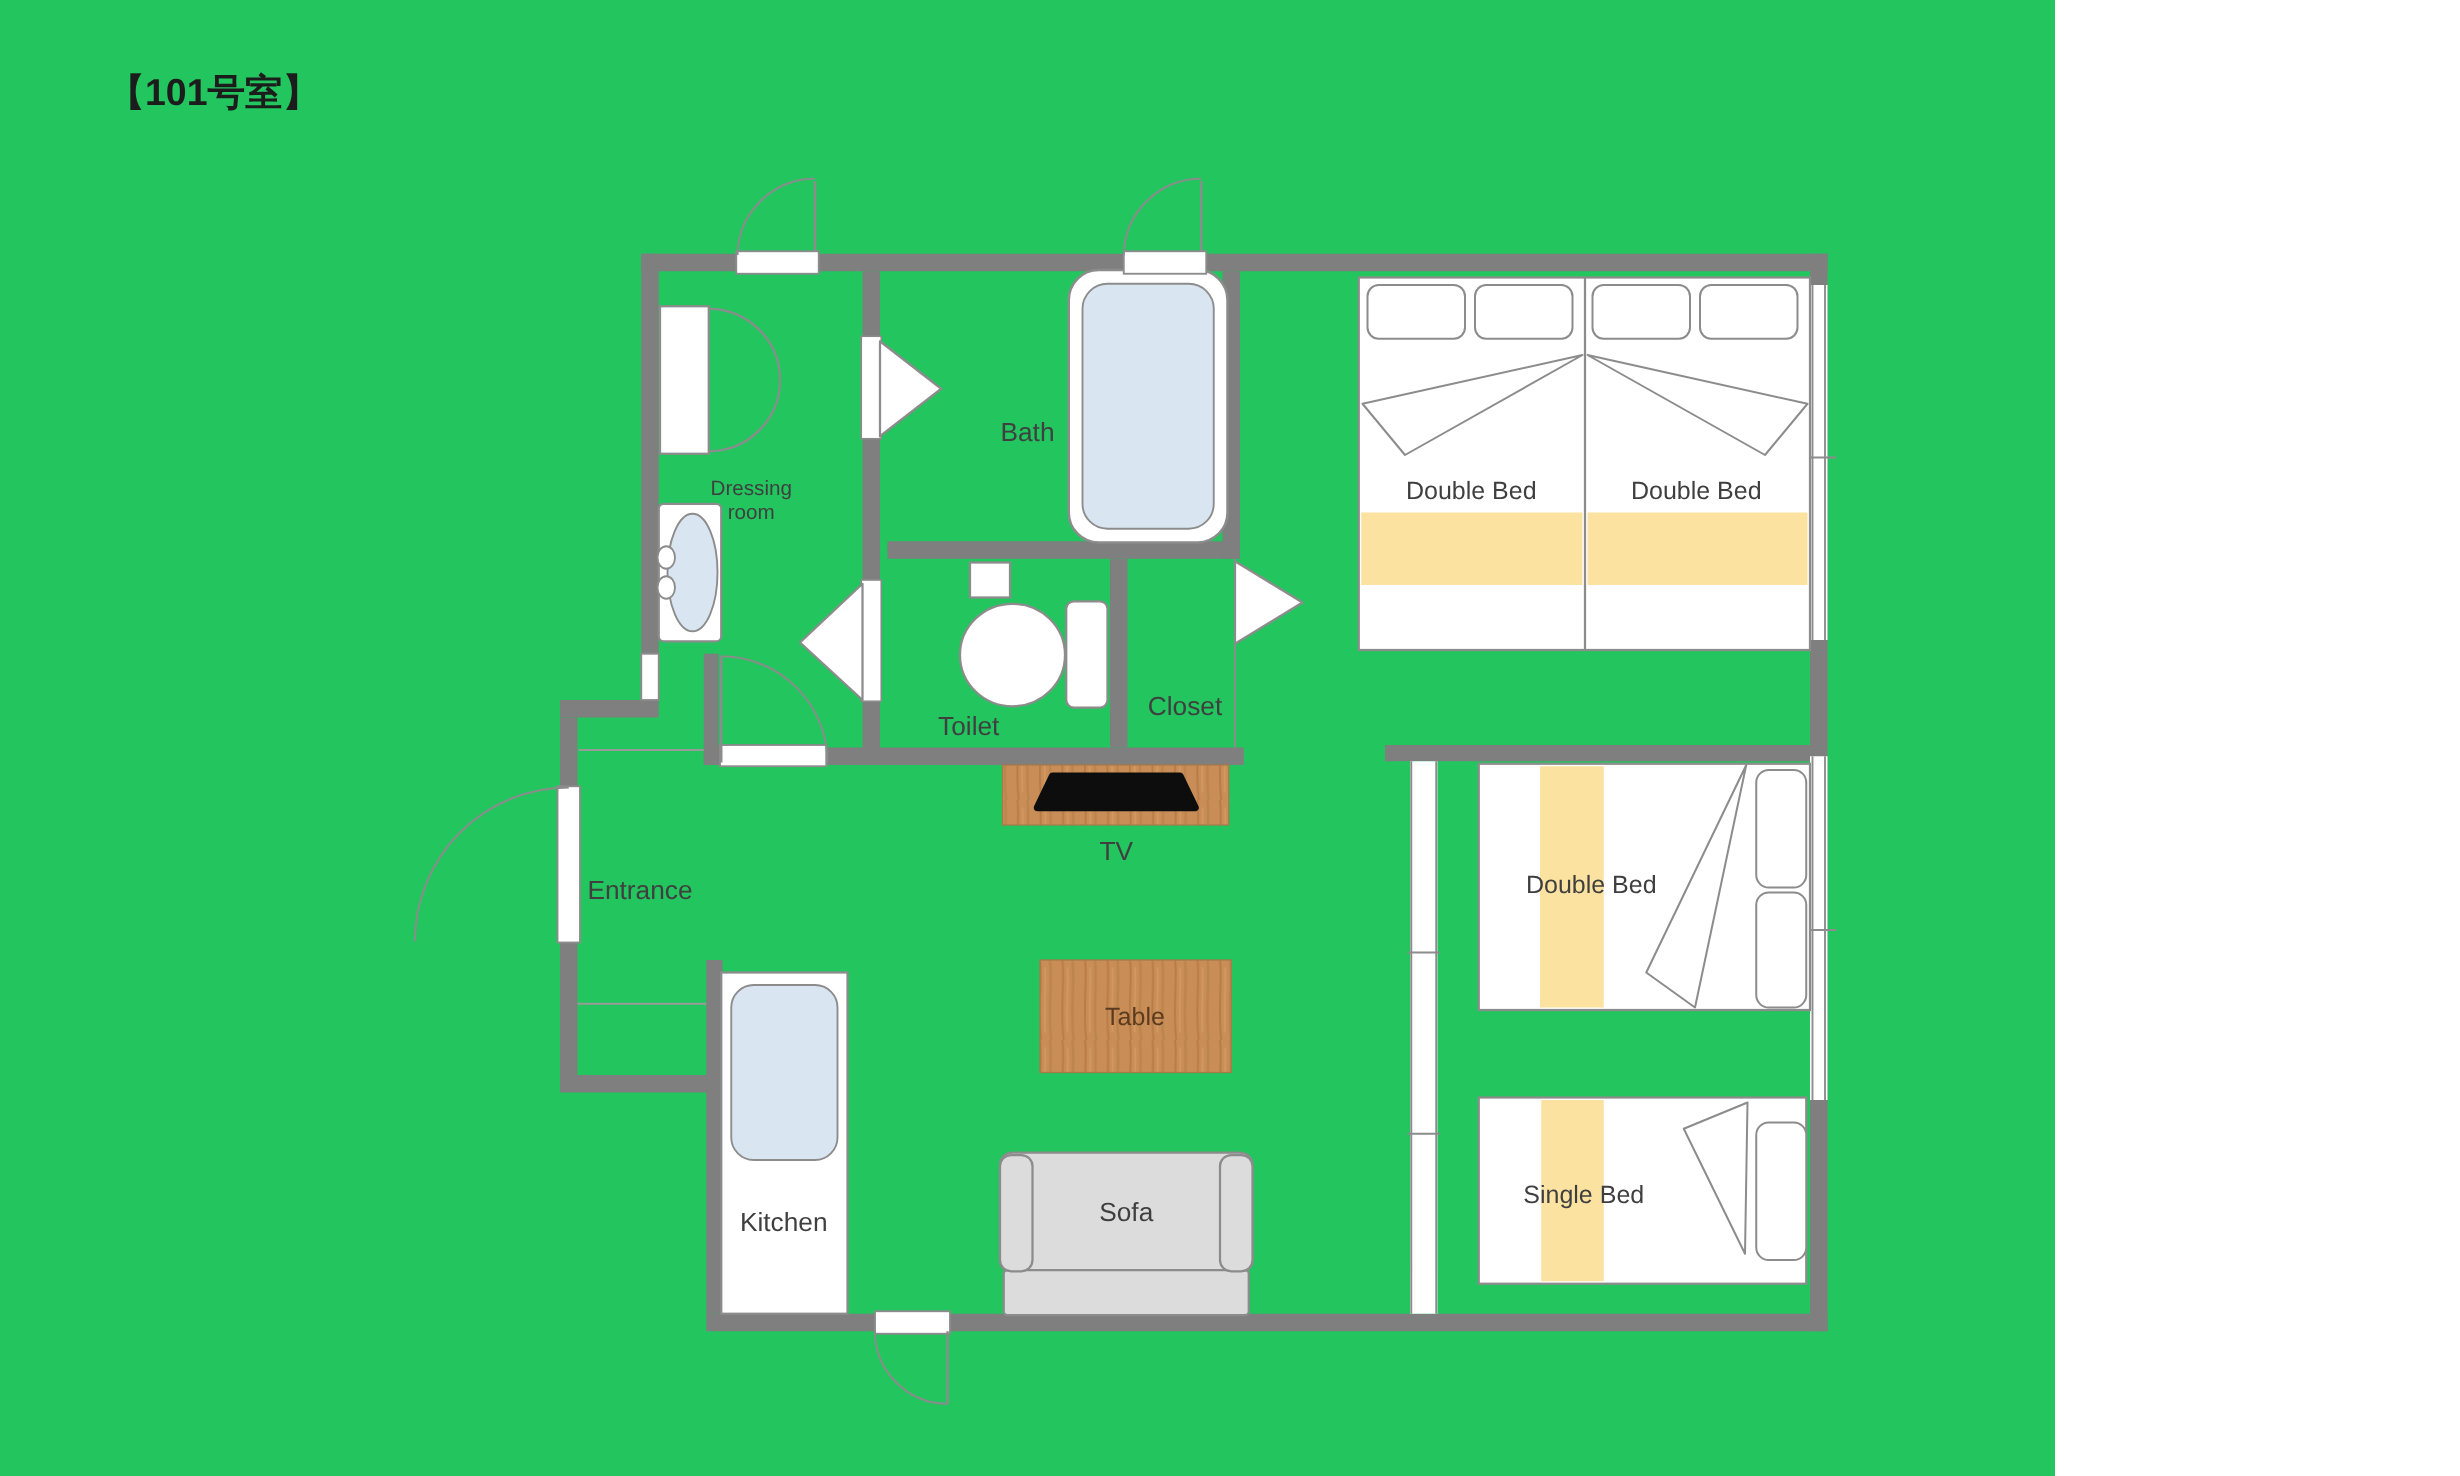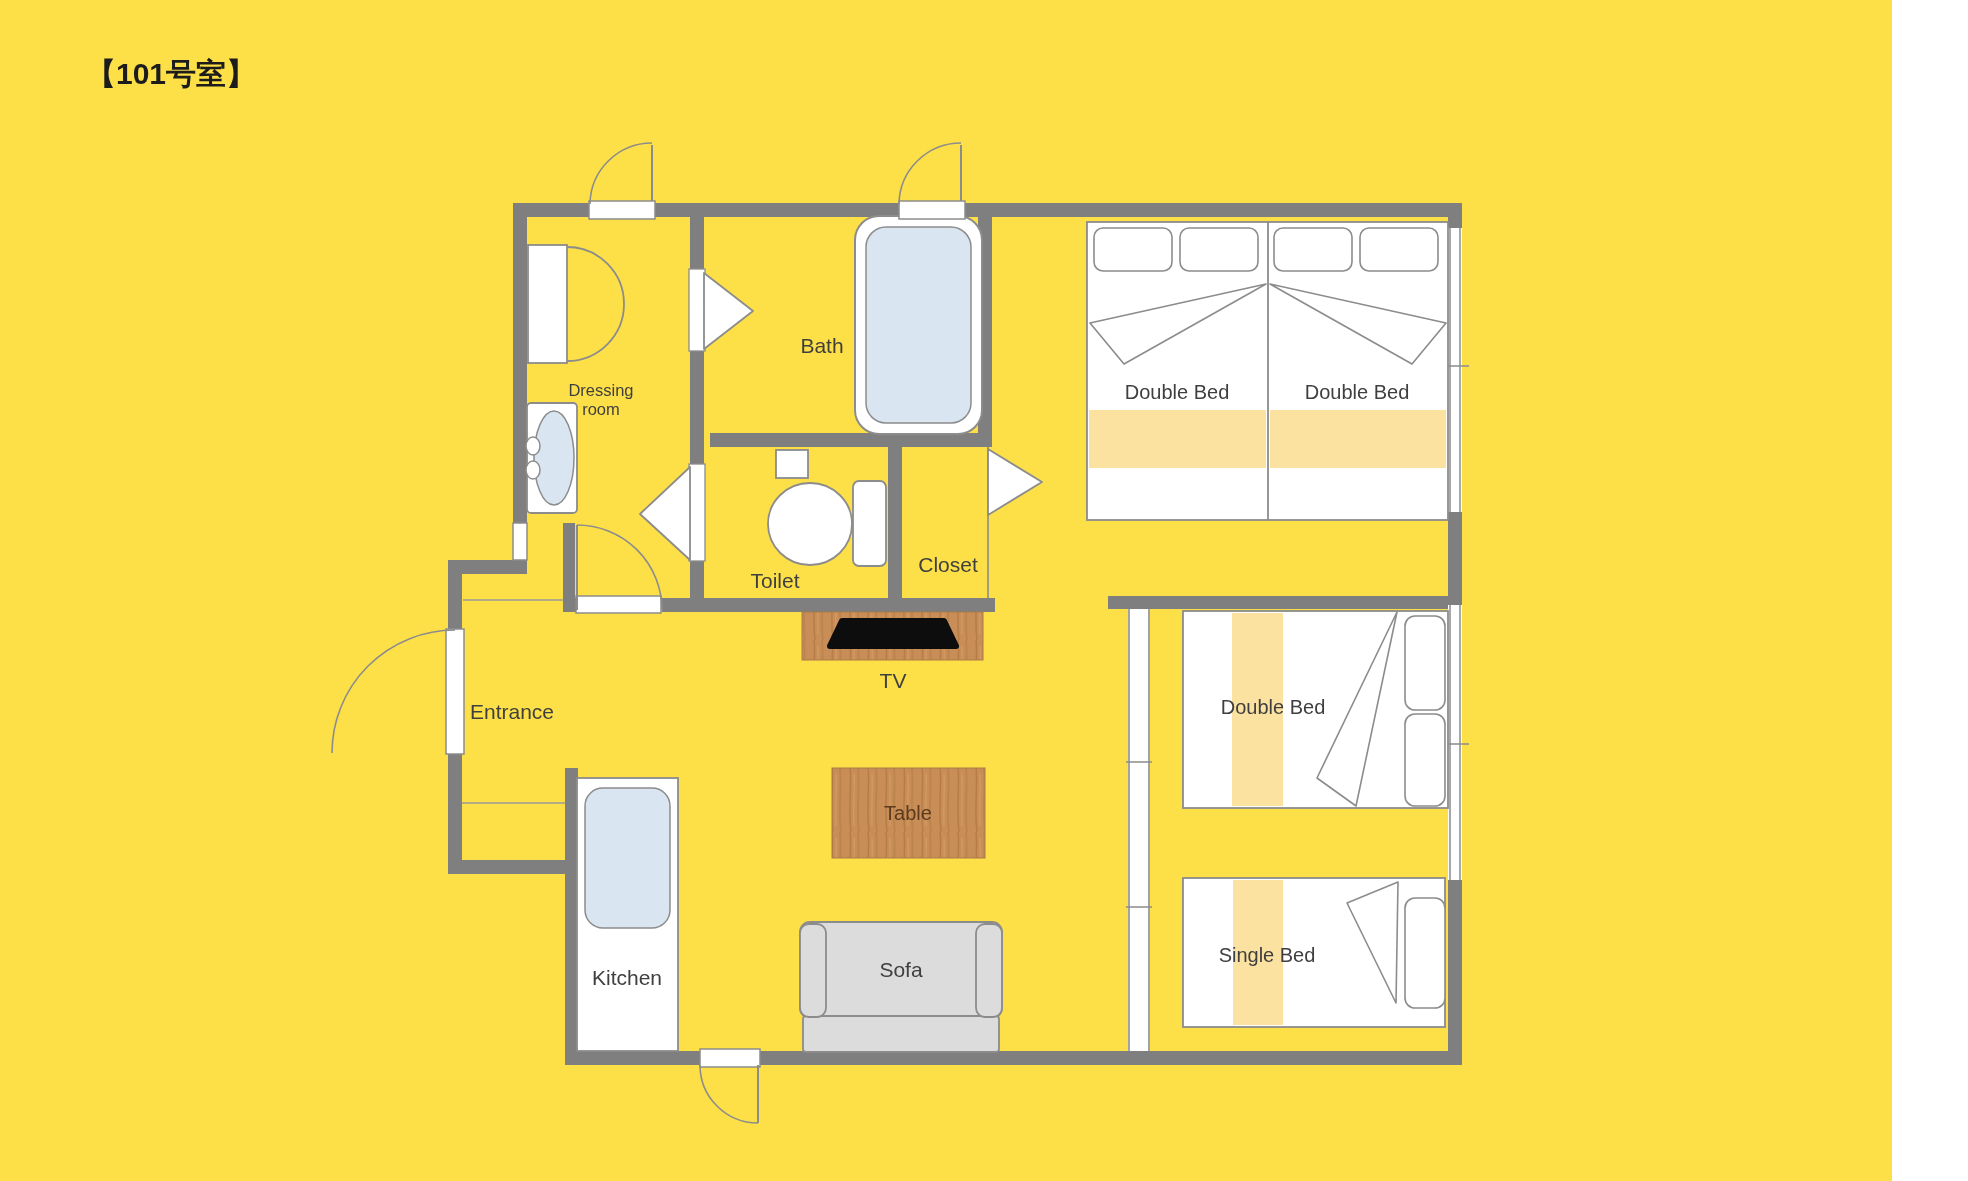--- a/index.html
+++ b/index.html
@@ -1,16 +1,16 @@
 <!DOCTYPE html>
 <html><head>
 <meta charset="utf-8">
 <style>
   html,body{margin:0;padding:0;background:#ffffff;}
-  .page{position:relative;width:1892px;height:1181px;background:#fde047;overflow:hidden;
+  .page{position:relative;width:1644px;height:1181px;background:#22c55e;overflow:hidden;
         font-family:"Liberation Sans", sans-serif;}
   svg{display:block;}
   text{font-family:"Liberation Sans", sans-serif;}
   .room-label{fill:#3f3f3f;font-size:21px;}
   .small-label{fill:#3f3f3f;font-size:16.5px;}
   .bed-label{fill:#3f3f3f;font-size:20px;}
   .title{fill:#1c1c1c;font-size:30px;font-weight:600;}
   .wood-label{fill:#5b3a1e;font-size:20px;}
 </style>
 </head>

